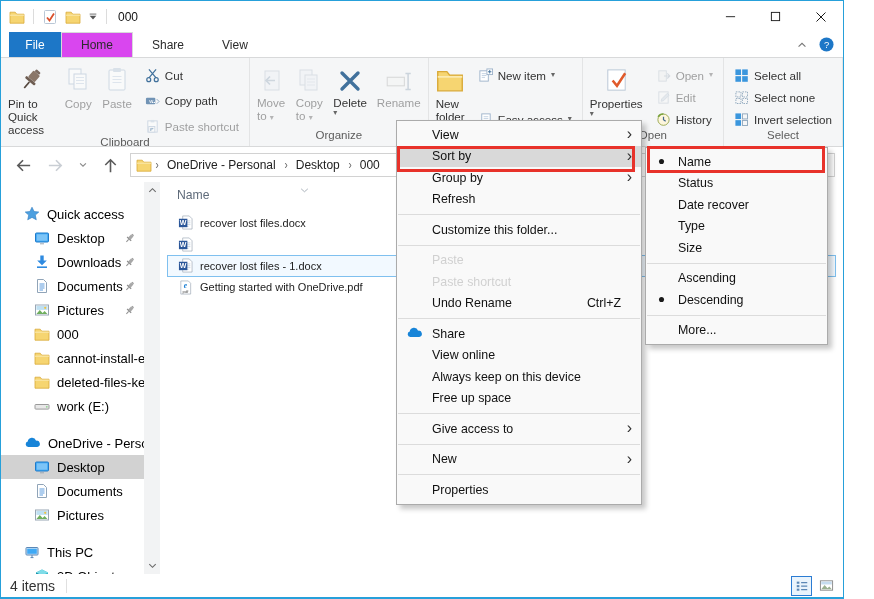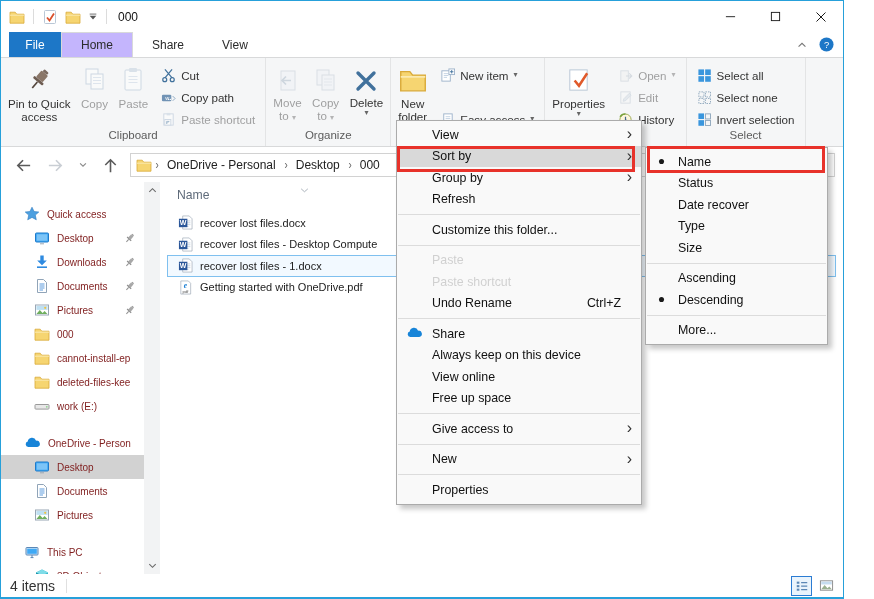--- a/index.html
+++ b/index.html
@@ -11,28 +11,28 @@
 .qat{display:flex;align-items:center;gap:7px;padding-left:8px}
 .qat-btn{display:inline-flex;align-items:center}
 .qat-sep{width:1px;height:15px;background:#dcdcdc;margin:0 1px}
 .win-title{margin-left:10px;font-size:12px;color:#111}
 .win-controls{margin-left:auto;display:flex;height:100%}
 .wc{width:45px;display:flex;align-items:center;justify-content:center}
 
 .tabrow{position:absolute;top:31px;left:0;right:0;height:25px;display:flex;align-items:stretch;background:#fff;z-index:3}
 .tab-file{margin-left:8px;width:52px;background:#1d77c7;color:#fff;display:flex;align-items:center;justify-content:center}
 .tab{padding:0 19px;display:flex;align-items:center;color:#2b2b2b}
-.tab.sel{background:#c4b5fd;border:1px solid #d8d9da;border-bottom:none;z-index:4}
+.tab.sel{background:#d946ef;border:1px solid #d8d9da;border-bottom:none;z-index:4}
 .tab-right{margin-left:auto;display:flex;align-items:center;gap:11px;padding-right:9px}
 
 .ribbon{position:absolute;top:56px;left:0;right:0;height:90px;background:#f5f6f7;border-top:1px solid #d8d9da;border-bottom:1px solid #d8d9da;display:flex;overflow:hidden}
 .rgroup{display:flex;flex-direction:column;border-right:1px solid #e3e4e5;padding:2px 2px 0}
 .rbody{flex:1;display:flex;align-items:stretch}
 .rlabel{height:17px;text-align:center;font-size:11.5px;color:#5c5c5c}
-.rbtn-lg,.rbtn-md{display:flex;flex-direction:column;align-items:center;padding:3px 5px 0;text-align:center;color:#333}
+.rbtn-lg,.rbtn-md{display:flex;flex-direction:column;align-items:center;padding:3px 5px 0;color:#333}
 .rbtn-lg .icon{height:34px}
 .rbtn-md .icon{height:30px;margin-top:3px}
 .rbl{font-size:11.6px;line-height:13px}
 .stackcol{display:flex;flex-direction:column;justify-content:space-between;padding:5px 4px 0}
 .rbtn-sm{display:flex;align-items:center;gap:5px;height:20px;padding:0 4px;color:#333;font-size:11.6px;white-space:nowrap}
 .dis{opacity:.45}
 .caret{font-size:8px;color:#666;line-height:8px}
 
 .addressbar{position:absolute;top:147px;left:0;right:0;height:34px;display:flex;align-items:center;background:#fff}
 .nav{display:flex;align-items:center;gap:13px;padding:0 10px 0 13px}
@@ -42,21 +42,21 @@
 .crumb-sep{color:#666;font-size:12px;transform:scaleX(.8)}
 .searchbox{width:166px;height:24px;border:1px solid #d2d2d2;margin:0 8px 0 6px;position:relative;flex:none}
 .searchbox .icon{position:absolute;right:7px;top:4px}
 
 .main{position:absolute;top:181px;left:0;right:0;bottom:23px;background:#fff;overflow:hidden}
 .sidebar{position:absolute;left:0;top:0;width:143px;bottom:0;padding-top:20px;overflow:hidden}
 .sbitem{height:24px;display:flex;align-items:center;gap:7px;padding-left:23px;position:relative;white-space:nowrap}
 .sbitem.ind1{padding-left:33px}
 .sbitem.sel{background:#d2d2d2}
 .sbitem.gap{margin-top:13px}
-.sblabel{overflow:hidden;font-size:10px;color:#7f1d1d}
+.sblabel{overflow:hidden;font-size:13px;color:#000000}
 .sbitem .pin{position:absolute;right:8px}
 .sbscroll{position:absolute;left:143px;top:0;width:16px;bottom:0;background:#f2f3f4;display:flex;flex-direction:column;justify-content:space-between;align-items:center;padding:3px 0}
 .filelist{position:absolute;left:159px;top:0;right:0;bottom:0}
 .col-header{position:absolute;left:17px;top:6px;color:#5f6b7a;font-size:12.2px}
 .hsep{position:absolute;left:686px;top:4px;width:1px;height:18px;background:#e7e7e7}
 .sortind{position:absolute;left:140px;top:0}
 .rows{position:absolute;top:30px;left:0;right:0}
 .frow{height:21.5px;display:flex;align-items:center;gap:7px;padding-left:10px;margin:0 7px;border:1px solid transparent}
 .frow.sel{border-color:#7fc0ef;background:#f2f9ff}
 .fname{font-size:11px;color:#1c1c1c;white-space:nowrap}
@@ -277,20 +277,31 @@
             <span class="icon ">
               <svg viewBox="0 0 28 28" width="28" height="28" xmlns="http://www.w3.org/2000/svg">
                 <path d="M6 6l16 16M22 6L6 22" stroke="#41719c" stroke-width="3.4" stroke-linecap="round"></path>
               </svg>
             </span>
             <div class="rbl">
               <div>Delete</div>
               <div class="caret">▾</div>
             </div>
           </div>
+          <div class="rbtn-md dis">
+            <span class="icon ">
+              <svg viewBox="0 0 28 28" width="30" height="30" xmlns="http://www.w3.org/2000/svg">
+                <rect x="3" y="10.5" width="16" height="8" fill="#f4f4f4" stroke="#b5b5b5"></rect>
+                <path d="M22.5 7v15M20 7h5M20 22h5" stroke="#9aabbc" stroke-width="1.4" fill="none"></path>
+              </svg>
+            </span>
+            <div class="rbl">
+              <div>Rename</div>
+            </div>
+          </div>
         </div>
         <div class="rlabel">Organize</div>
       </div>
       <div class="rgroup">
         <div class="rbody">
           <div class="rbtn-lg ">
             <span class="icon ">
               <svg viewBox="0 0 16 16" width="28" height="28" xmlns="http://www.w3.org/2000/svg">
                 <path d="M1 3.2h5.2l1.6 2H15v9H1z" fill="#f6d571" stroke="#d9a938" stroke-width=".8"></path>
                 <path d="M1 6.2h14" stroke="#fbeab0" stroke-width="1"></path>
@@ -690,21 +701,20 @@
           </div>
           <div class="frow ">
             <span class="icon ">
               <svg viewBox="0 0 16 16" width="15" height="15" xmlns="http://www.w3.org/2000/svg">
                 <path d="M5 1h7l3 3v11H5z" fill="#fff" stroke="#9aa7b4" stroke-width=".7"></path>
                 <path d="M7.2 6.3h6M7.2 8.3h6M7.2 10.3h6M7.2 12.3h4" stroke="#b9c9da" stroke-width=".8"></path>
                 <rect x="1" y="4" width="9" height="9" fill="#2a5699"></rect>
                 <text x="5.5" y="10.9" text-anchor="middle" font-size="7.5" fill="#fff" font-weight="bold" font-family="Liberation Sans">W</text>
               </svg>
             </span>
-            <span class="fname">recover lost files - Desktop Compute</span>
           </div>
           <div class="frow sel">
             <span class="icon ">
               <svg viewBox="0 0 16 16" width="15" height="15" xmlns="http://www.w3.org/2000/svg">
                 <path d="M5 1h7l3 3v11H5z" fill="#fff" stroke="#9aa7b4" stroke-width=".7"></path>
                 <path d="M7.2 6.3h6M7.2 8.3h6M7.2 10.3h6M7.2 12.3h4" stroke="#b9c9da" stroke-width=".8"></path>
                 <rect x="1" y="4" width="9" height="9" fill="#2a5699"></rect>
                 <text x="5.5" y="10.9" text-anchor="middle" font-size="7.5" fill="#fff" font-weight="bold" font-family="Liberation Sans">W</text>
               </svg>
             </span>
@@ -782,24 +792,24 @@
       <div class="msep"></div>
       <div class="mi  ">
         <span class="icon mi-icon">
           <svg viewBox="0 0 16 16" width="17" height="17" xmlns="http://www.w3.org/2000/svg">
             <path d="M12.4 11.3H4a2.6 2.6 0 0 1-.5-5.1 4.1 4.1 0 0 1 7.9-.9 2.6 2.6 0 0 1 1 6z" fill="#1784d8"></path>
           </svg>
         </span>
         <span class="milabel">Share</span>
       </div>
       <div class="mi  ">
+        <span class="milabel">View online</span>
+      </div>
+      <div class="mi  ">
         <span class="milabel">Always keep on this device</span>
-      </div>
-      <div class="mi  ">
-        <span class="milabel">View online</span>
       </div>
       <div class="mi  ">
         <span class="milabel">Free up space</span>
       </div>
       <div class="msep"></div>
       <div class="mi  ">
         <span class="milabel">Give access to</span>
         <span class="marrow">›</span>
       </div>
       <div class="msep"></div>

